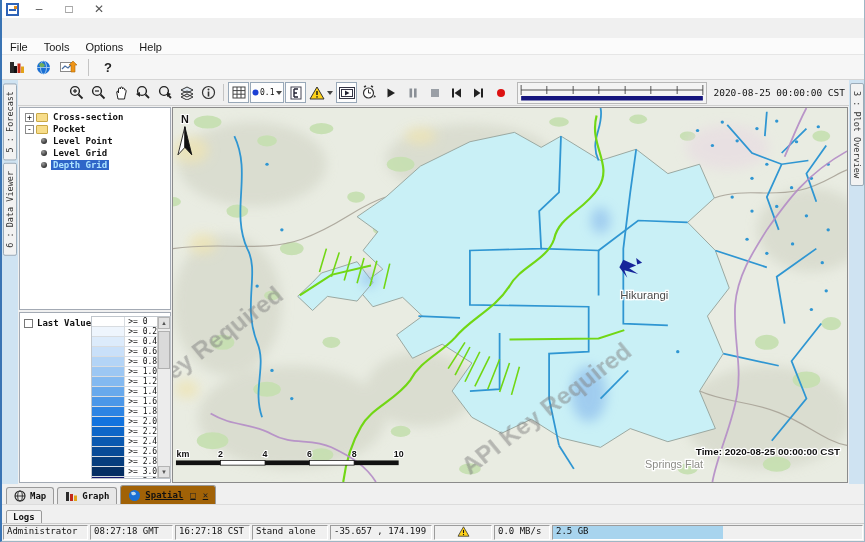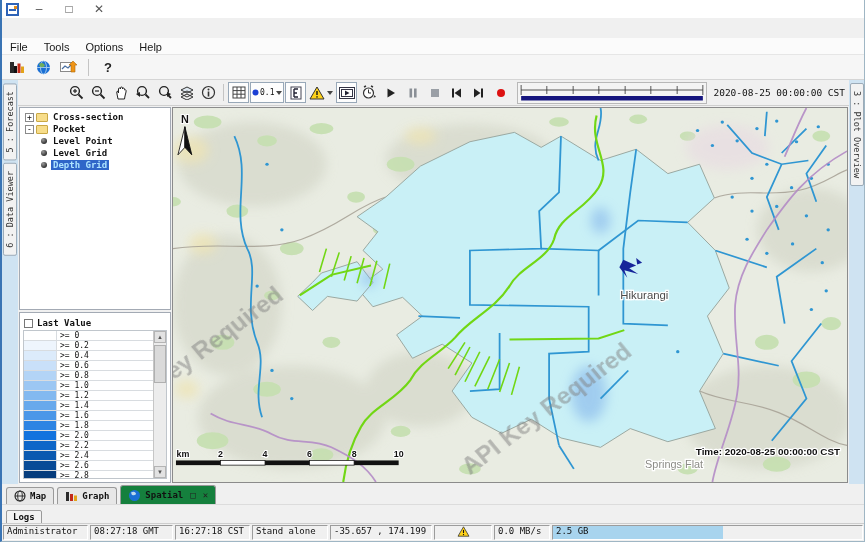--- a/index.html
+++ b/index.html
@@ -40,39 +40,39 @@
   .left-panel{width:154px;display:flex;flex-direction:column;flex:0 0 auto;padding:0 1px;}
   .tree-box{height:203px;background:#fff;border:1px solid #a3aab4;overflow:hidden;padding:3px 0 0 3px;margin-bottom:2px;}
   .tree-row{display:flex;align-items:center;height:12px;font-family:"DejaVu Sans Mono",monospace;font-size:9px;font-weight:bold;white-space:nowrap;}
   .exp{width:9px;height:9px;border:1px solid #8a8a8a;background:#fff;font-size:8px;line-height:7px;text-align:center;margin:0 2px;font-weight:normal;flex:0 0 auto;}
   .fold{width:12px;height:9px;background:#f7dd8a;border:1px solid #c9a845;border-radius:1px;margin-right:3px;flex:0 0 auto;}
   .bullet{width:6px;height:6px;border-radius:50%;background:radial-gradient(circle at 35% 30%,#9a9a9a,#333 70%);margin:0 4px 0 2px;flex:0 0 auto;}
   .leaf-ind{width:16px;flex:0 0 auto;}
   .tlabel{padding:0 2px;}
   .tree-row.selected .tlabel{background:#2f66c8;color:#aee4ff;}
   
-  .legend-box{flex:1;background:#fff;border:1px solid #a3aab4;display:flex;flex-direction:column;min-height:0;padding:3px;}
+  .legend-box{flex:1;background:#fff;border:1px solid #a3aab4;display:flex;flex-direction:row;min-height:0;padding:3px;}
   .legend-head{display:flex;align-items:center;height:14px;font-family:"DejaVu Sans Mono",monospace;font-size:9px;font-weight:bold;flex:0 0 auto;}
   .cb{width:9px;height:9px;border:1px solid #777;background:#fff;margin:0 4px 0 1px;flex:0 0 auto;}
   .legend-body{flex:1;display:flex;min-height:0;border:1px solid #c0c6cc;}
   .legend-list{flex:1;overflow:hidden;}
   .legend-row{display:flex;height:10px;border-bottom:1px solid #d8dce0;}
   .legend-swatch{width:33px;border-right:1px solid #d8dce0;flex:0 0 auto;}
   .legend-label{flex:1;font-family:"DejaVu Sans Mono",monospace;font-size:8px;line-height:10px;padding-left:3px;color:#111;white-space:nowrap;}
   .vsb{width:13px;background:#ececec;border-left:1px solid #c6c6c6;display:flex;flex-direction:column;flex:0 0 auto;}
   .vsb .arr{height:12px;background:#e2e2e2;border:1px solid #b4b4b4;font-size:6px;line-height:10px;text-align:center;color:#555;flex:0 0 auto;}
   .vsb .track{flex:1;position:relative;}
   .vsb .thumb{position:absolute;left:0;right:0;top:2px;height:38px;background:#dadada;border:1px solid #b0b0b0;}
   
   .map-wrap{flex:1;position:relative;border:1px solid #8b8b8b;background:#e9ece2;min-width:0;}
   .map-wrap svg{display:block;width:100%;height:100%;}
   
   .tabbar{height:20px;display:flex;align-items:flex-end;padding-left:4px;gap:3px;background:#f0f0f0;flex:0 0 auto;}
   .btab{display:flex;align-items:center;gap:4px;border:1px solid #9a9a9a;border-bottom:none;border-radius:3px 3px 0 0;background:#e7e7e7;height:17px;padding:0 7px;font-family:"DejaVu Sans Mono",monospace;font-size:9px;font-weight:bold;}
-  .btab.active{background:#15803d;height:19px;}
+  .btab.active{background:#a16207;height:19px;text-decoration:underline;}
   .tab-ctl{font-size:9px;margin-left:3px;color:#222;font-weight:bold;}
   .logsrow{height:19px;padding:1px 0 1px 4px;background:#f0f0f0;border-top:1px solid #dcdcdc;flex:0 0 auto;}
   .logs-btn{display:inline-flex;align-items:center;height:15px;border:1px solid #9a9a9a;border-radius:2px;background:#f2f2f2;font-family:"DejaVu Sans Mono",monospace;font-size:9px;font-weight:bold;padding:0 6px;}
   
   .statusbar{height:18px;display:flex;align-items:stretch;background:#f0f0f0;border-top:1px solid #cdcdcd;padding:1px 1px;gap:2px;flex:0 0 auto;font-family:"DejaVu Sans Mono",monospace;font-size:9px;}
   .scell{border:1px solid;border-color:#9c9c9c #ffffff #ffffff #9c9c9c;display:flex;align-items:flex-start;padding:0 3px;white-space:nowrap;overflow:hidden;background:#f0f0f0;position:relative;}
   .scell .fillbar{position:absolute;left:0;top:0;bottom:0;width:55%;background:#a8d4ee;z-index:0;}
   .scell span{position:relative;z-index:1;}
   svg text{font-family:"Liberation Sans",sans-serif;}
 </style>

